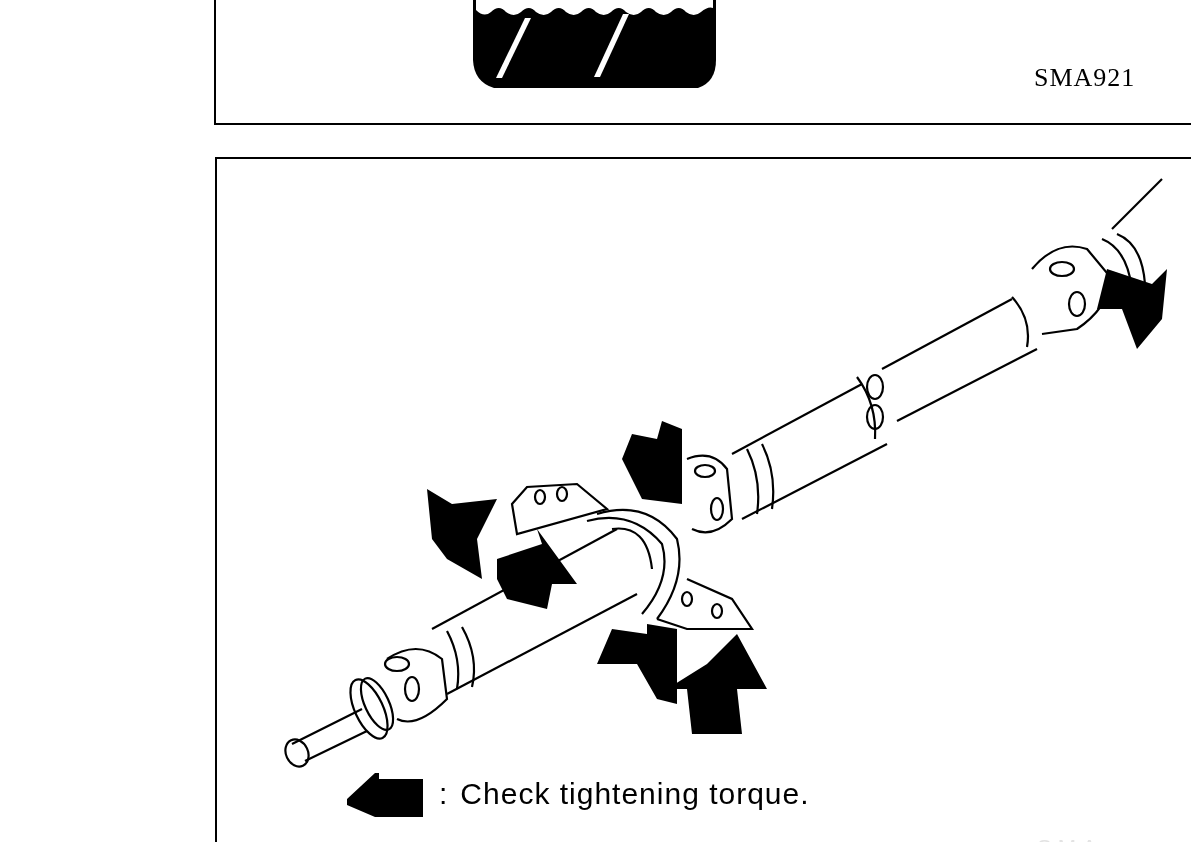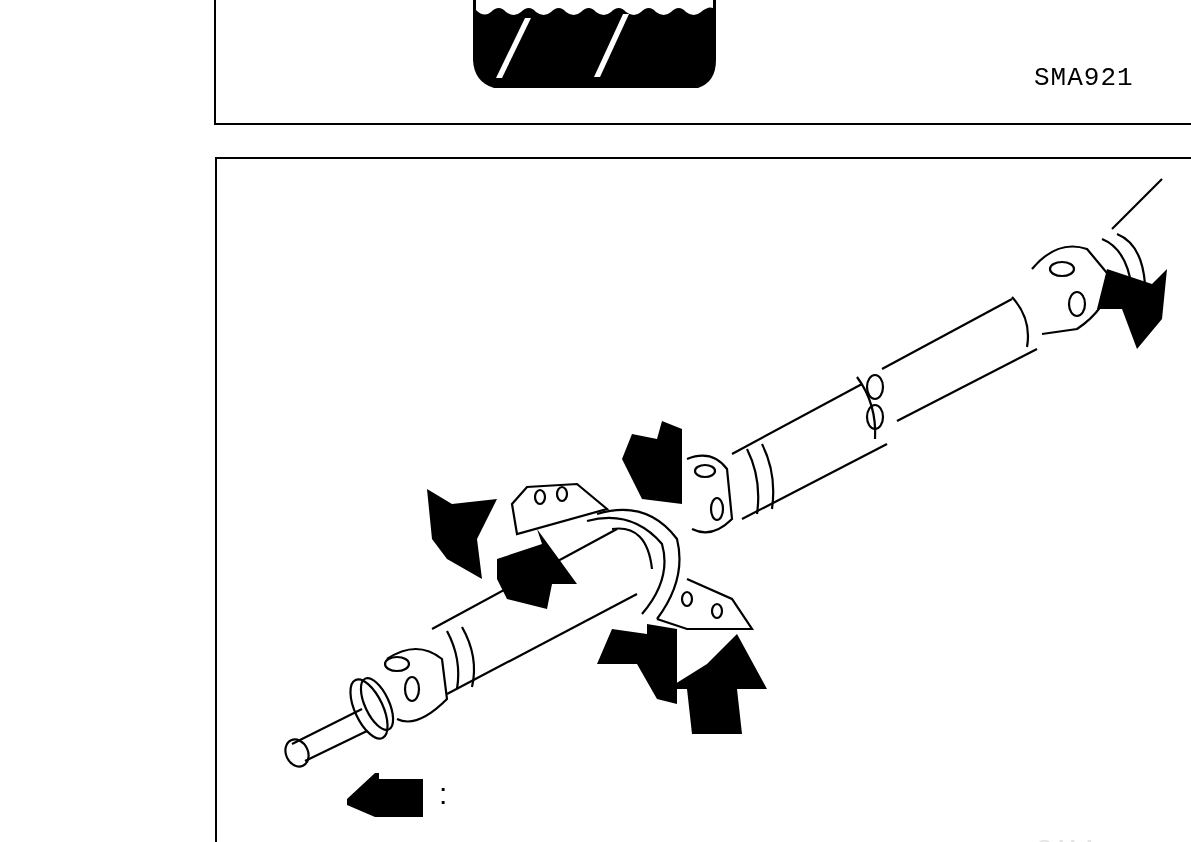--- a/index.html
+++ b/index.html
@@ -1,20 +1,20 @@
 <!DOCTYPE html>
 <html><head>
 <meta charset="utf-8">
 <style>
   html, body { margin:0; padding:0; background:#ffffff; }
   body { width:1191px; height:842px; position:relative; overflow:hidden; font-family:"Liberation Sans", sans-serif; color:#000; }
   .panel { position:absolute; border:2px solid #000; box-sizing:border-box; background:#fff; }
   #panel-top { left:214px; top:-10px; width:1000px; height:135px; border-top:none; }
   #panel-bottom { left:215px; top:157px; width:1000px; height:700px; border-bottom:none; }
-  .fig-id { position:absolute; font-family:Liberation Mono, monospace; font-size:26px; letter-spacing:1px; font-weight:400; }
+  .fig-id { position:absolute; font-family:Liberation Serif, serif; font-size:26px; letter-spacing:1px; font-weight:400; }
   #top-fig-id { left:818px; top:73px; }
   svg { position:absolute; left:0; top:0; overflow:visible; }
   .legend { position:absolute; left:130px; top:612px; display:flex; align-items:center; gap:12px; }
   .legend-text { font-size:30px; letter-spacing:1px; }
   .faint-id { position:absolute; left:820px; top:676px; font-size:22px; color:#e3e3e3; letter-spacing:6px; }
 </style>
 </head>
 <body>
 
 <div class="panel" id="panel-top">
@@ -91,15 +91,16 @@
       <polygon points="395,470 430,475 430,465 460,470 460,545 440,540 420,505 380,505"></polygon>
       <polygon points="490,505 520,475 550,530 520,530 525,575 475,575 470,530 450,530"></polygon>
       <polygon points="890,110 935,125 950,110 945,160 920,190 905,150 880,150"></polygon>
     </g>
   </svg>
   <div class="legend">
     <svg width="80" height="46" style="position:relative;">
       <polygon points="0,28 28,2 32,2 32,8 76,8 76,46 28,46 0,34" fill="#000"></polygon>
     </svg>
     <span class="legend-text">:</span>
+    <span class="legend-text">Check tightening torque.</span>
   </div>
   <div class="faint-id">SMA</div>
 </div>
 
 </body></html>

